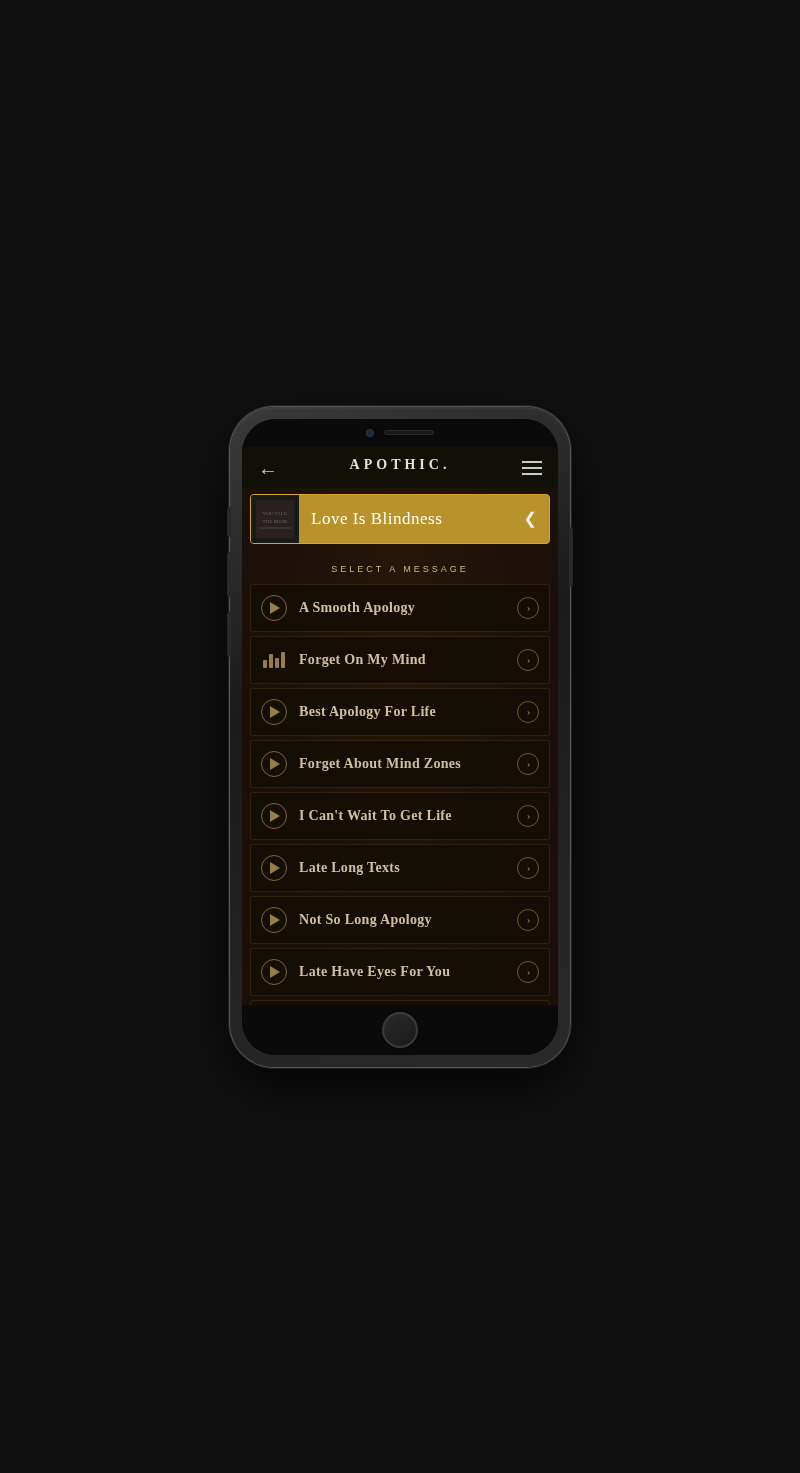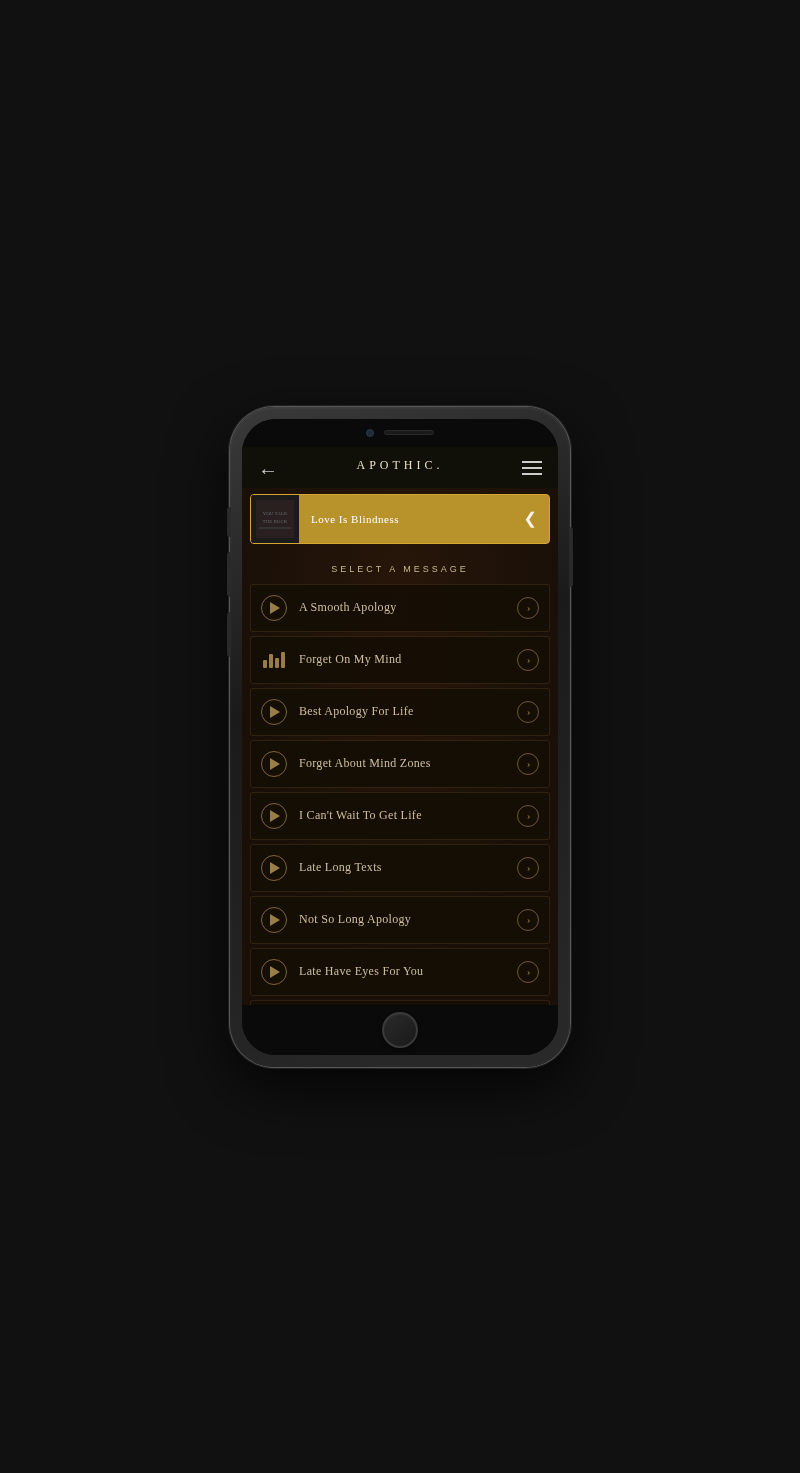--- a/index.html
+++ b/index.html
@@ -92,22 +92,23 @@
     }
     .app-title {
       color: #e8e0cc;
       font-size: 15px;
       letter-spacing: 4px;
       font-family: Georgia, serif;
       text-transform: uppercase;
       font-weight: normal;
     }
     .app-title span {
-      font-size: 12px;
+      font-size: 14px;
       vertical-align: super;
+      font-weight: bold;
     }
     .menu-icon {
       display: flex;
       flex-direction: column;
       gap: 4px;
       cursor: pointer;
     }
     .menu-icon span {
       display: block;
       width: 20px;
@@ -138,21 +139,21 @@
       width: 100%;
       height: 100%;
       background: linear-gradient(135deg, #1a1a1a 0%, #3a3a3a 50%, #1a1a1a 100%);
       display: flex;
       align-items: center;
       justify-content: center;
     }
     .now-playing-title {
       flex: 1;
       color: #fff;
-      font-size: 11px;
+      font-size: 17px;
       padding: 0 12px;
       font-family: Georgia, serif;
       letter-spacing: 0.5px;
     }
     .back-btn {
       color: #fff;
       padding: 0 12px;
       font-size: 16px;
       opacity: 0.9;
     }
@@ -227,23 +228,24 @@
     }
     .bar {
       width: 4px;
       background: rgba(180,150,90,0.9);
       border-radius: 1px;
     }
 
     .song-title {
       flex: 1;
       color: #e0d0b0;
-      font-size: 12px;
+      font-size: 14px;
       font-family: Georgia, serif;
       letter-spacing: 0.3px;
+      font-weight: bold;
     }
 
     .chevron-wrap {
       width: 22px;
       height: 22px;
       border: 1.5px solid rgba(180,150,90,0.6);
       border-radius: 50%;
       display: flex;
       align-items: center;
       justify-content: center;

